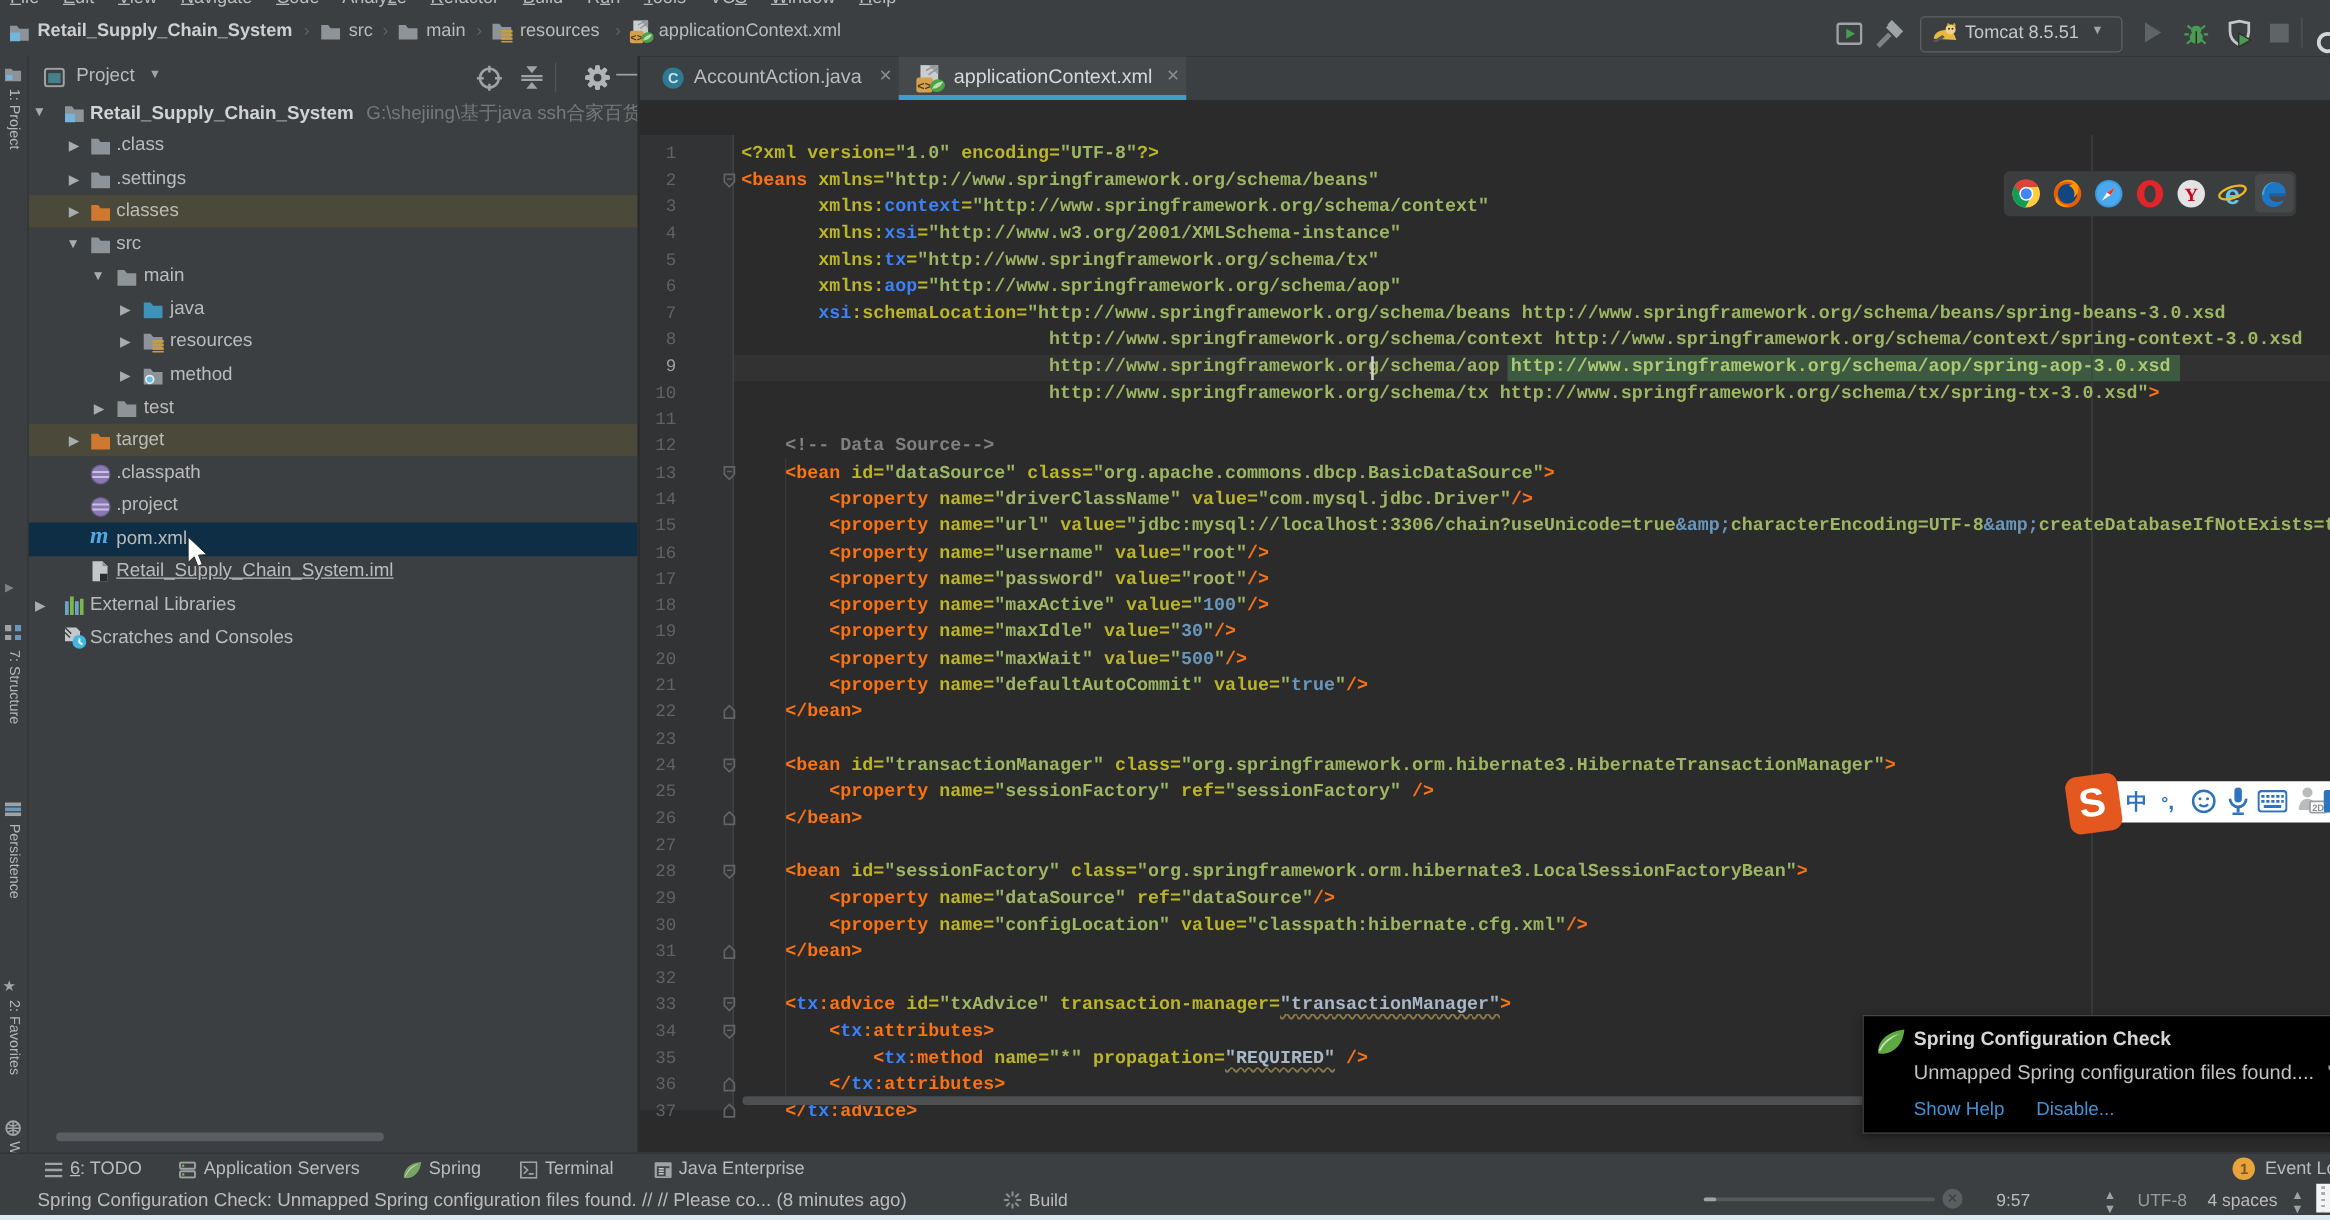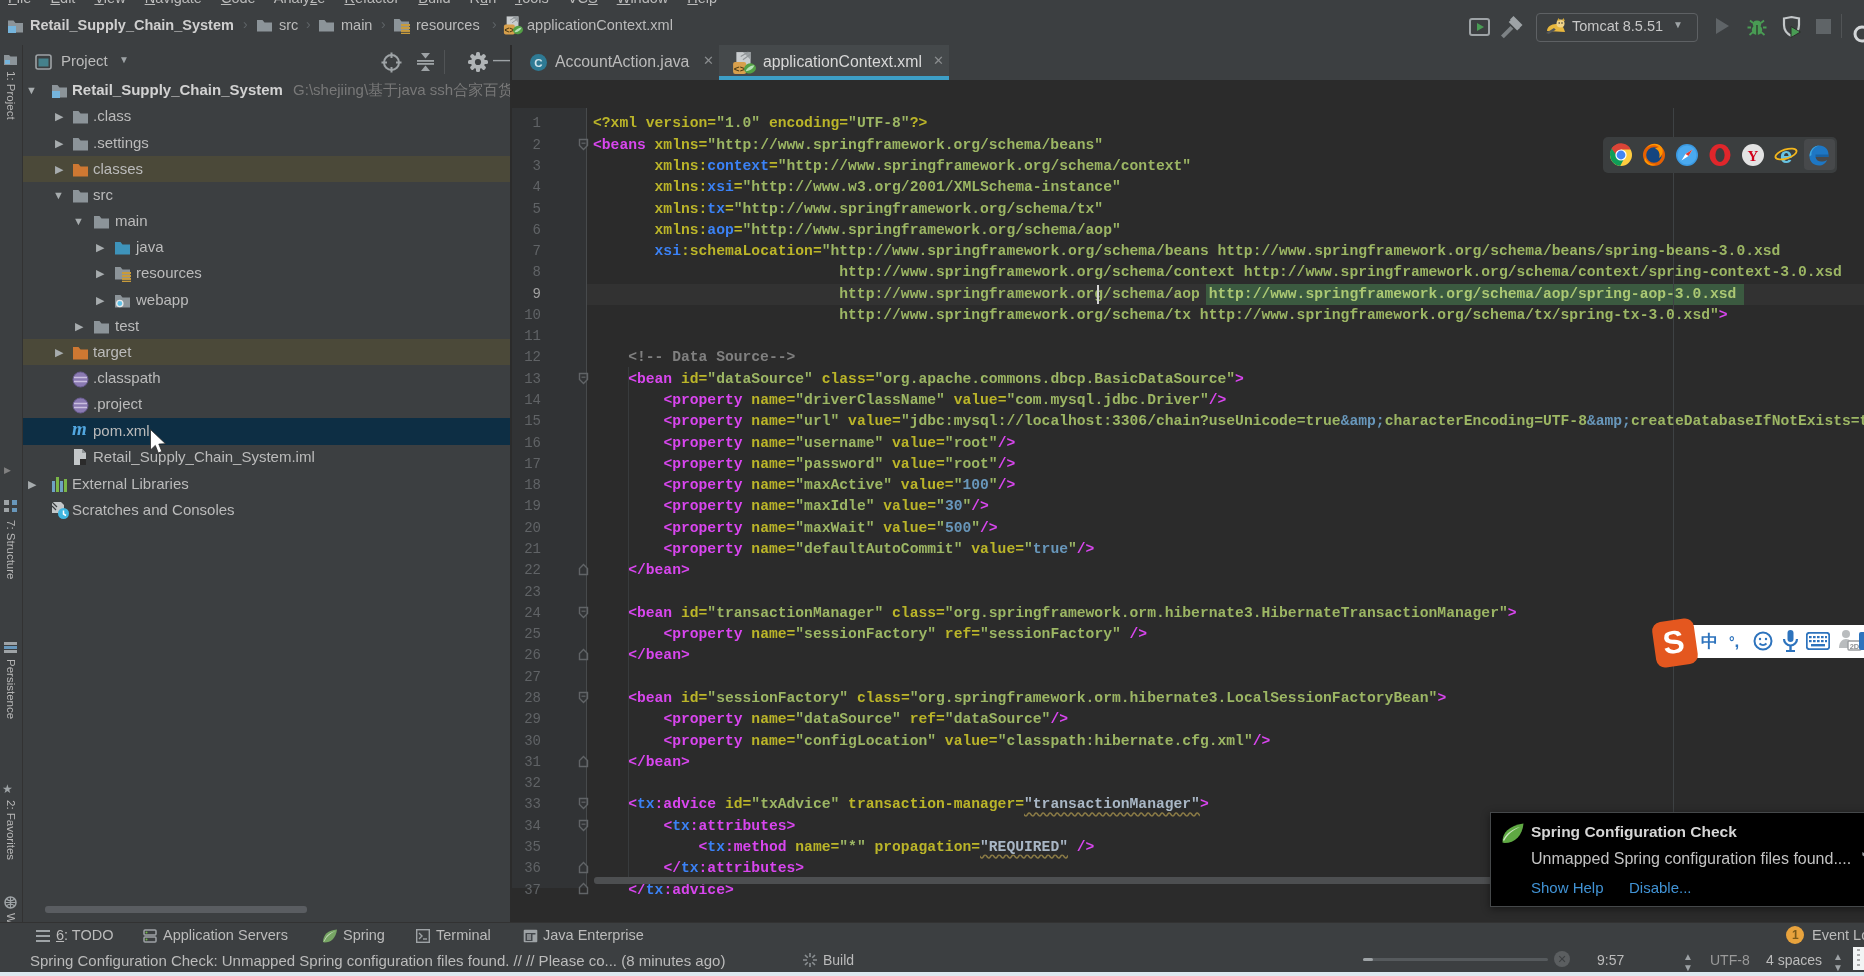--- a/index.html
+++ b/index.html
@@ -1,19 +1,19 @@
 <!DOCTYPE html>
 <html><head><meta charset="utf-8">
 <style>
   html,body{margin:0;padding:0;}
   body{width:1864px;height:976px;overflow:hidden;background:#3c3f41;
        font-family:"Liberation Sans",sans-serif;position:relative;}
   .abs{position:absolute;white-space:nowrap;}
   
-  .tg{color:#d946ef}.at{color:#bbb529}.ns{color:#3b82f6}.st{color:#9cb664}
+  .tg{color:#f97316}.at{color:#bbb529}.ns{color:#3b82f6}.st{color:#9cb664}
   .nm{color:#6897bb}.cm{color:#808080}
   .un{color:#a9b7c6;text-decoration:underline wavy #8a7a45;text-underline-offset:3px;}
   .hl{color:#abc873;}
   #code{font-family:"Liberation Mono",monospace;font-size:14.66px;font-weight:bold;
         line-height:21.28px;white-space:pre;color:#a9b7c6;}
   #gut{font-family:"Liberation Mono",monospace;font-size:14px;font-weight:normal;
        line-height:21.28px;color:#606366;text-align:right;white-space:pre;}
 </style></head>
 <body>
 
@@ -223,21 +223,21 @@
       <rect x="8" y="8.9" width="9" height="2.1" fill="#c89b3c"></rect>
       <rect x="8" y="11.8" width="9" height="2.1" fill="#c89b3c"></rect>
       <rect x="8" y="14.7" width="9" height="1.8" fill="#c89b3c"></rect>
     </svg>
   <div class="abs" style="left:113px;top:219px;">resources</div>
   <div class="abs" style="left:73px;top:249px;color:#a7acae;font-size:11px;">▶</div>
   <svg class="abs" style="left:91px;top:248px" width="17" height="15" viewBox="0 0 17 15">
       <path d="M1 2h5.5l2 2.5H16v10H1z" fill="#8c9499"></path>
       <circle cx="5.8" cy="10.5" r="3.1" fill="#5ec1e8" stroke="#e8e8e8" stroke-width="1.4"></circle>
     </svg>
-  <div class="abs" style="left:113px;top:246px;">webapp</div>
+  <div class="abs" style="left:113px;top:246px;">method</div>
   <div class="abs" style="left:52px;top:275px;color:#a7acae;font-size:11px;">▶</div>
   <svg class="abs" style="left:70px;top:274px" width="17" height="15" viewBox="0 0 17 15">
       <path d="M1 2h5.5l2 2.5H16v10H1z" fill="#8c9499"></path>
     </svg>
   <div class="abs" style="left:92px;top:272px;">test</div>
   <div class="abs" style="left:32px;top:301px;color:#a7acae;font-size:11px;">▶</div>
   <svg class="abs" style="left:49px;top:300px" width="17" height="15" viewBox="0 0 17 15">
       <path d="M1 2h5.5l2 2.5H16v10H1z" fill="#ce7832"></path>
     </svg>
   <div class="abs" style="left:70px;top:298px;">target</div>
@@ -253,21 +253,21 @@
       <circle cx="8.5" cy="8.5" r="7.5" fill="none" stroke="#6a5c91" stroke-width="1"></circle>
     </svg>
   <div class="abs" style="left:70px;top:350px;">.project</div>
   <div class="abs" style="left:49px;top:373px;font-size:19px;font-weight:bold;font-style:italic;color:#52a7e0;font-family:'Liberation Serif',serif;">m</div>
   <div class="abs" style="left:70px;top:377px;">pom.xml</div>
   <svg class="abs" style="left:50px;top:403px" width="14" height="18" viewBox="0 0 14 18">
       <path d="M1 1h8l4 4v12H1z" fill="#c3c7c9"></path>
       <path d="M9 1l4 4H9z" fill="#8f9496"></path>
       <rect x="7" y="11" width="6" height="6" fill="#2b2b2b"></rect>
     </svg>
-  <div class="abs" style="left:70px;top:403px;">Retail_Supply_Chain_System.iml</div>
+  <div class="abs" style="left:70px;top:403px;text-decoration:underline;">Retail_Supply_Chain_System.iml</div>
   <div class="abs" style="left:5px;top:433px;color:#a7acae;font-size:11px;">▶</div>
   <svg class="abs" style="left:28px;top:432px" width="16" height="15" viewBox="0 0 16 15">
       <rect x="1" y="4" width="3" height="11" fill="#6ea1c4"></rect>
       <rect x="5" y="0" width="3" height="15" fill="#7ab648"></rect>
       <rect x="9" y="4" width="3" height="11" fill="#6ea1c4"></rect>
       <rect x="13" y="2" width="3" height="13" fill="#7ab648"></rect>
     </svg>
   <div class="abs" style="left:49px;top:430px;">External Libraries</div>
   <svg class="abs" style="left:28px;top:456px" width="19" height="19" viewBox="0 0 19 19">
       <path d="M1 1h9l3 3v8H1z" fill="#c3c7c9"></path>

